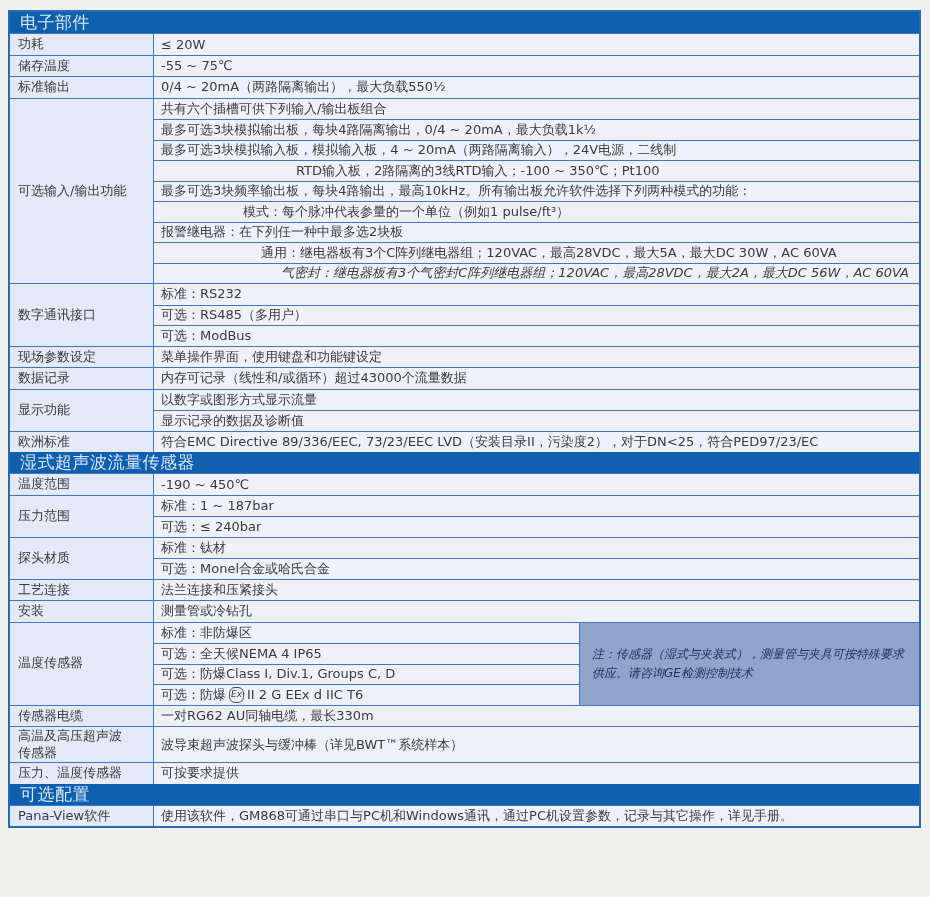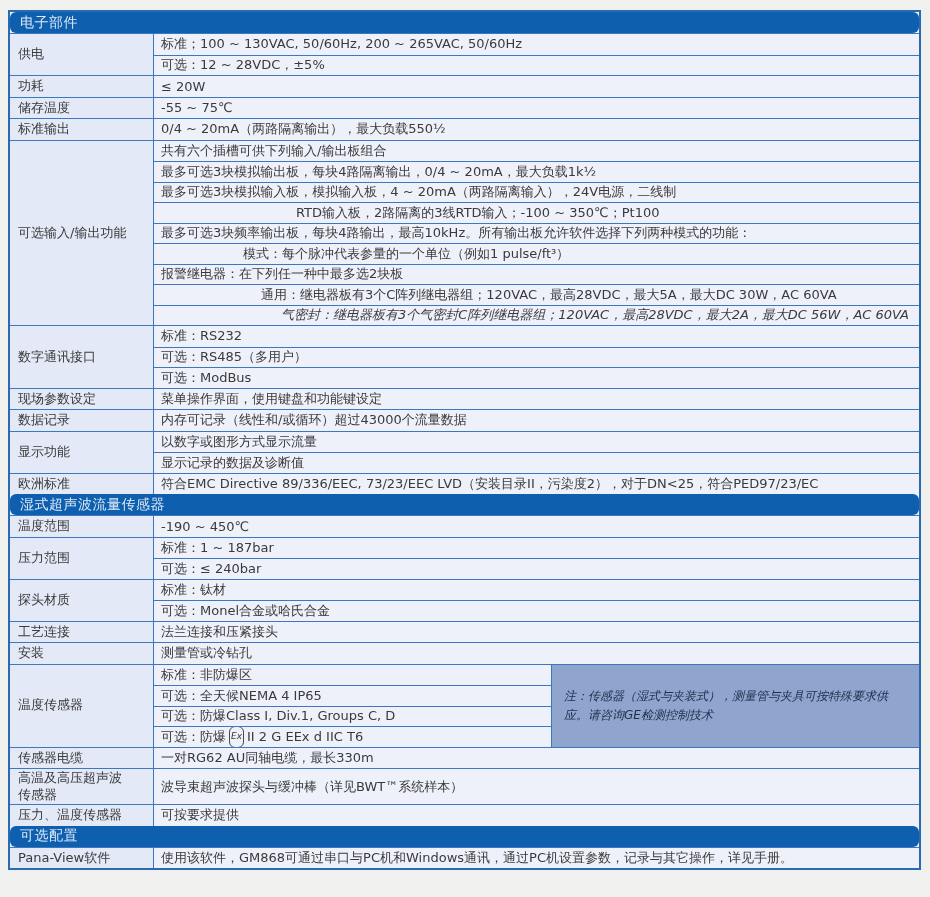--- a/index.html
+++ b/index.html
@@ -28,24 +28,23 @@
     left:8px;top:10px;
     width:913px;
     border:2px solid var(--outer-border);
     background:var(--value-bg);
   }
   .section-header{
     height:21px;
     display:flex;align-items:center;
     background:var(--accent);
     color:var(--header-text);
-    font-size:14px;
+    font-size:17px;
     padding-left:10px;
     letter-spacing:.5px;
-    border-radius:6px;
   }
   .row{
     display:flex;
     border-top:1px solid var(--border);
   }
   .row:first-child{border-top:none;}
   .label-cell{
     flex:0 0 144px;
     display:flex;align-items:center;
     background:var(--label-bg);
@@ -72,21 +71,21 @@
     display:flex;align-items:center;
     padding-left:7px;padding-right:6px;
     font-size:13px;
     color:var(--text);
     white-space:nowrap;
     overflow:hidden;
   }
   .value-line + .value-line{border-top:1px solid var(--border);}
   .ex-badge{
     display:inline-flex;align-items:center;justify-content:center;
-    min-width:15px;height:22px;
+    min-width:15px;height:16px;
     border:1px solid #4a4a4a;
     border-radius:6px;
     font-size:9px;font-style:italic;
     padding:0 1px;
     margin:0 3px;
     color:var(--text);
     line-height:1;
   }
   .note-box{
     background:var(--note-bg);
@@ -98,29 +97,20 @@
     padding:0 12px;
     line-height:1.55;
   }
 </style>
 </head>
 <body>
 
 <div class="page">
   <div class="spec-table">
       <div class="section-header">电子部件</div>
-      <div class="row">
-        <div class="label-cell">供电</div>
-        <div class="value-cell">
-          <div class="lines">
-            <div class="value-line">标准；100 ~ 130VAC, 50/60Hz, 200 ~ 265VAC, 50/60Hz</div>
-            <div class="value-line">可选：12 ~ 28VDC，±5%</div>
-          </div>
-        </div>
-      </div>
       <div class="row">
         <div class="label-cell">功耗</div>
         <div class="value-cell">
           <div class="lines">
             <div class="value-line">≤ 20W</div>
           </div>
         </div>
       </div>
       <div class="row">
         <div class="label-cell">储存温度</div>
@@ -246,21 +236,21 @@
           <div class="lines">
             <div class="value-line">标准：非防爆区</div>
             <div class="value-line">可选：全天候NEMA 4 IP65</div>
             <div class="value-line">可选：防爆Class I, Div.1, Groups C, D</div>
             <div class="value-line">
               <span>可选：防爆</span>
               <span class="ex-badge">Ex</span>
               <span>II 2 G EEx d IIC T6</span>
             </div>
           </div>
-          <div class="note-box" style="width: 368px;">注：传感器（湿式与夹装式），测量管与夹具可按特殊要求供应。请咨询GE检测控制技术</div>
+          <div class="note-box" style="width: 340px;">注：传感器（湿式与夹装式），测量管与夹具可按特殊要求供应。请咨询GE检测控制技术</div>
         </div>
       </div>
       <div class="row">
         <div class="label-cell">传感器电缆</div>
         <div class="value-cell">
           <div class="lines">
             <div class="value-line">一对RG62 AU同轴电缆，最长330m</div>
           </div>
         </div>
       </div>

